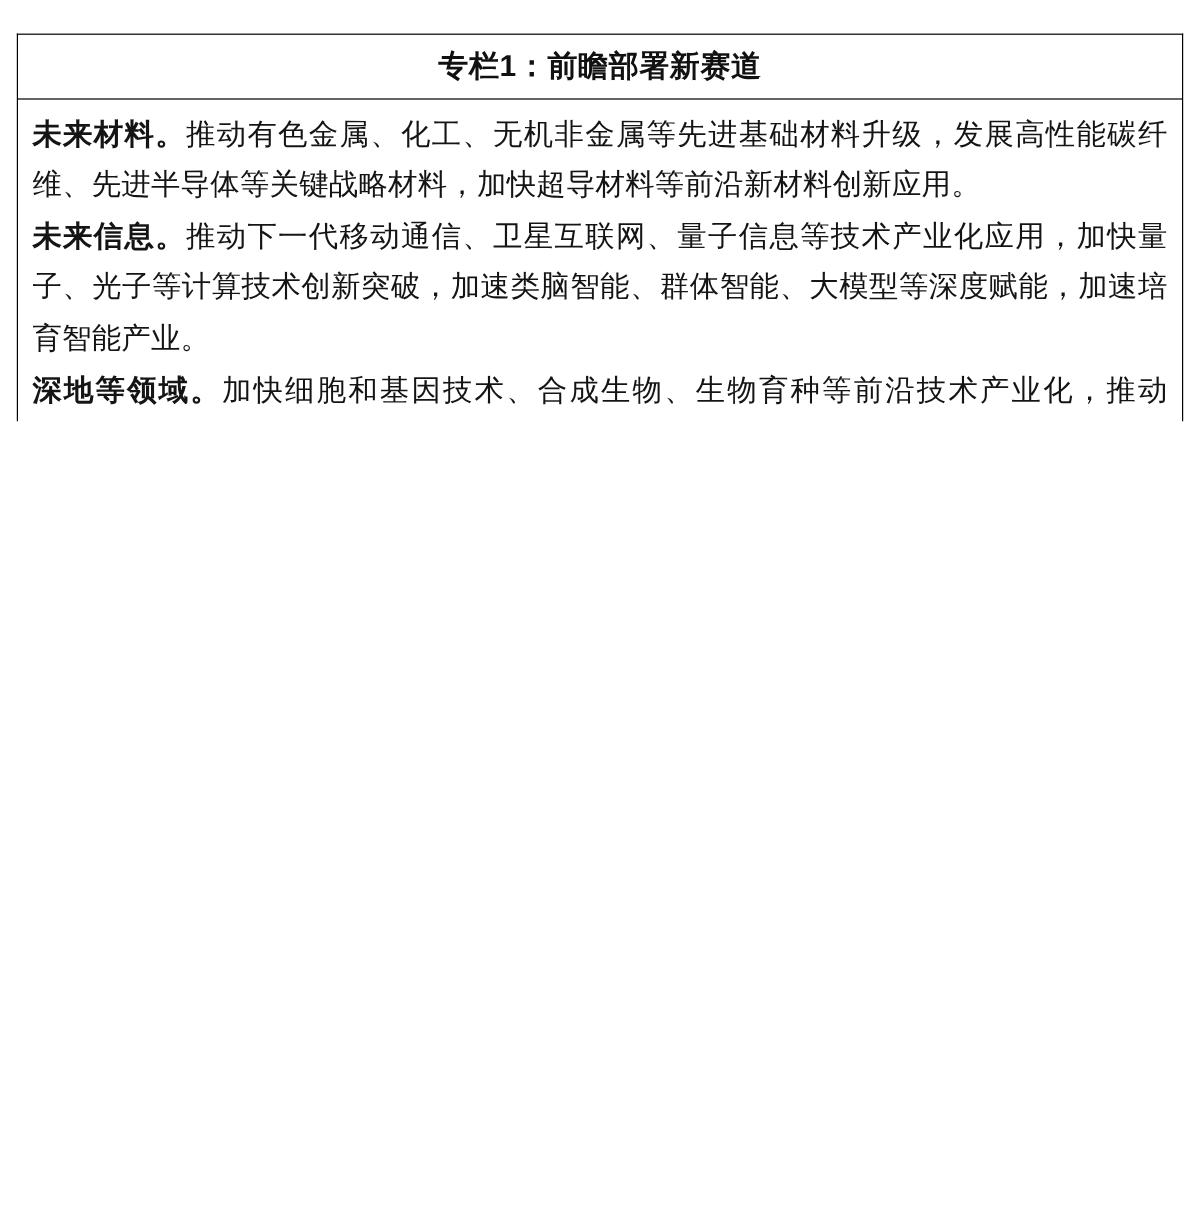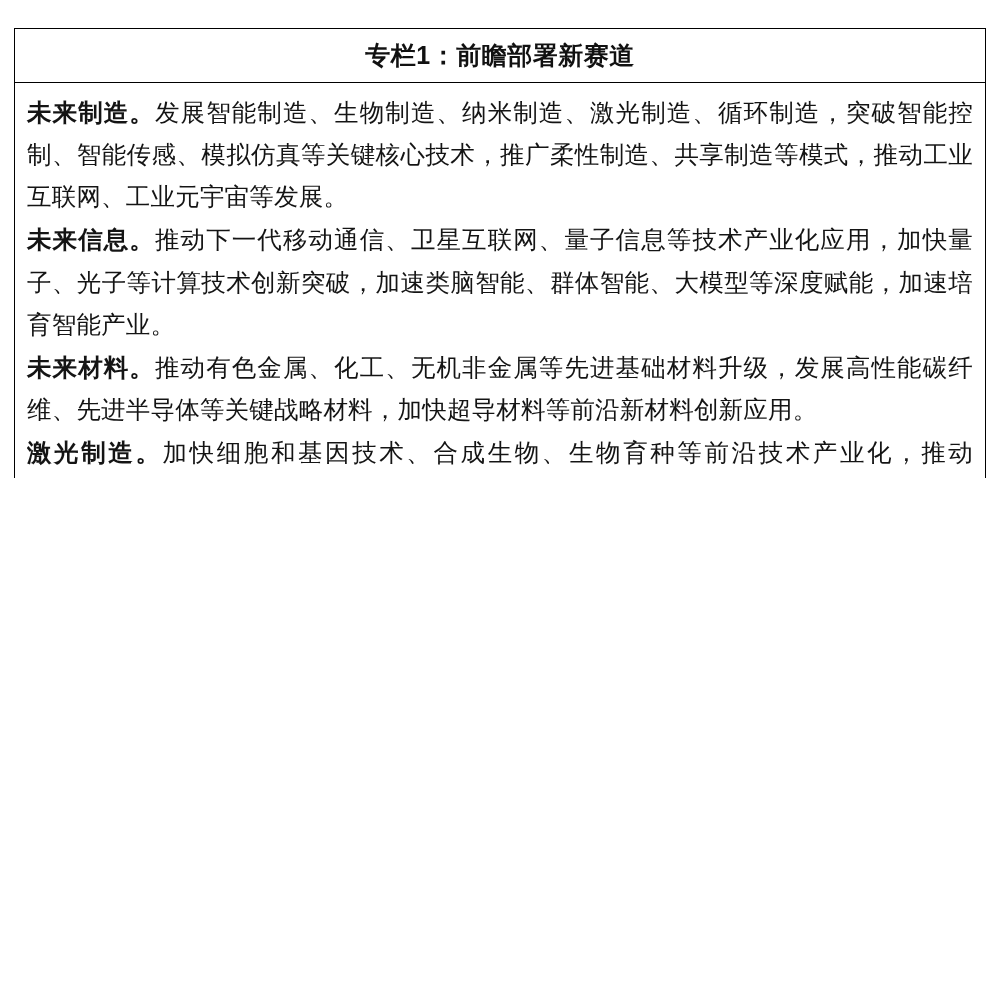--- a/index.html
+++ b/index.html
@@ -61,33 +61,30 @@
   }
 </style>
 </head>
 <body>
 
 <div class="page">
   <div class="doc-box">
     <div class="box-title">专栏1：前瞻部署新赛道</div>
     <div class="box-body">
 
+
       <p class="para">
-        <span class="lead">未来制造。</span><span>发展智能制造、生物制造、纳米制造、激光制造、循环制造，突破智能控制、智能传感、模拟仿真等关键核心技术，推广柔性制造、共享制造等模式，推动工业互联网、工业元宇宙等发展。</span>
+        <span class="lead">未来材料。</span><span>推动有色金属、化工、无机非金属等先进基础材料升级，发展高性能碳纤维、先进半导体等关键战略材料，加快超导材料等前沿新材料创新应用。</span>
       </p>
 
       <p class="para">
         <span class="lead">未来信息。</span><span>推动下一代移动通信、卫星互联网、量子信息等技术产业化应用，加快量子、光子等计算技术创新突破，加速类脑智能、群体智能、大模型等深度赋能，加速培育智能产业。</span>
       </p>
 
-      <p class="para">
-        <span class="lead">未来材料。</span><span>推动有色金属、化工、无机非金属等先进基础材料升级，发展高性能碳纤维、先进半导体等关键战略材料，加快超导材料等前沿新材料创新应用。</span>
-      </p>
-
 
 
       <p class="para clip-last">
-        <span class="lead">激光制造。</span><span>加快细胞和基因技术、合成生物、生物育种等前沿技术产业化，推动5G/6G、元宇宙、人工智能等技术赋能新型医疗服务，研发融合数字孪生、</span>
+        <span class="lead">深地等领域。</span><span>加快细胞和基因技术、合成生物、生物育种等前沿技术产业化，推动5G/6G、元宇宙、人工智能等技术赋能新型医疗服务，研发融合数字孪生、</span>
       </p>
 
     </div>
   </div>
 </div>
 
 </body></html>

